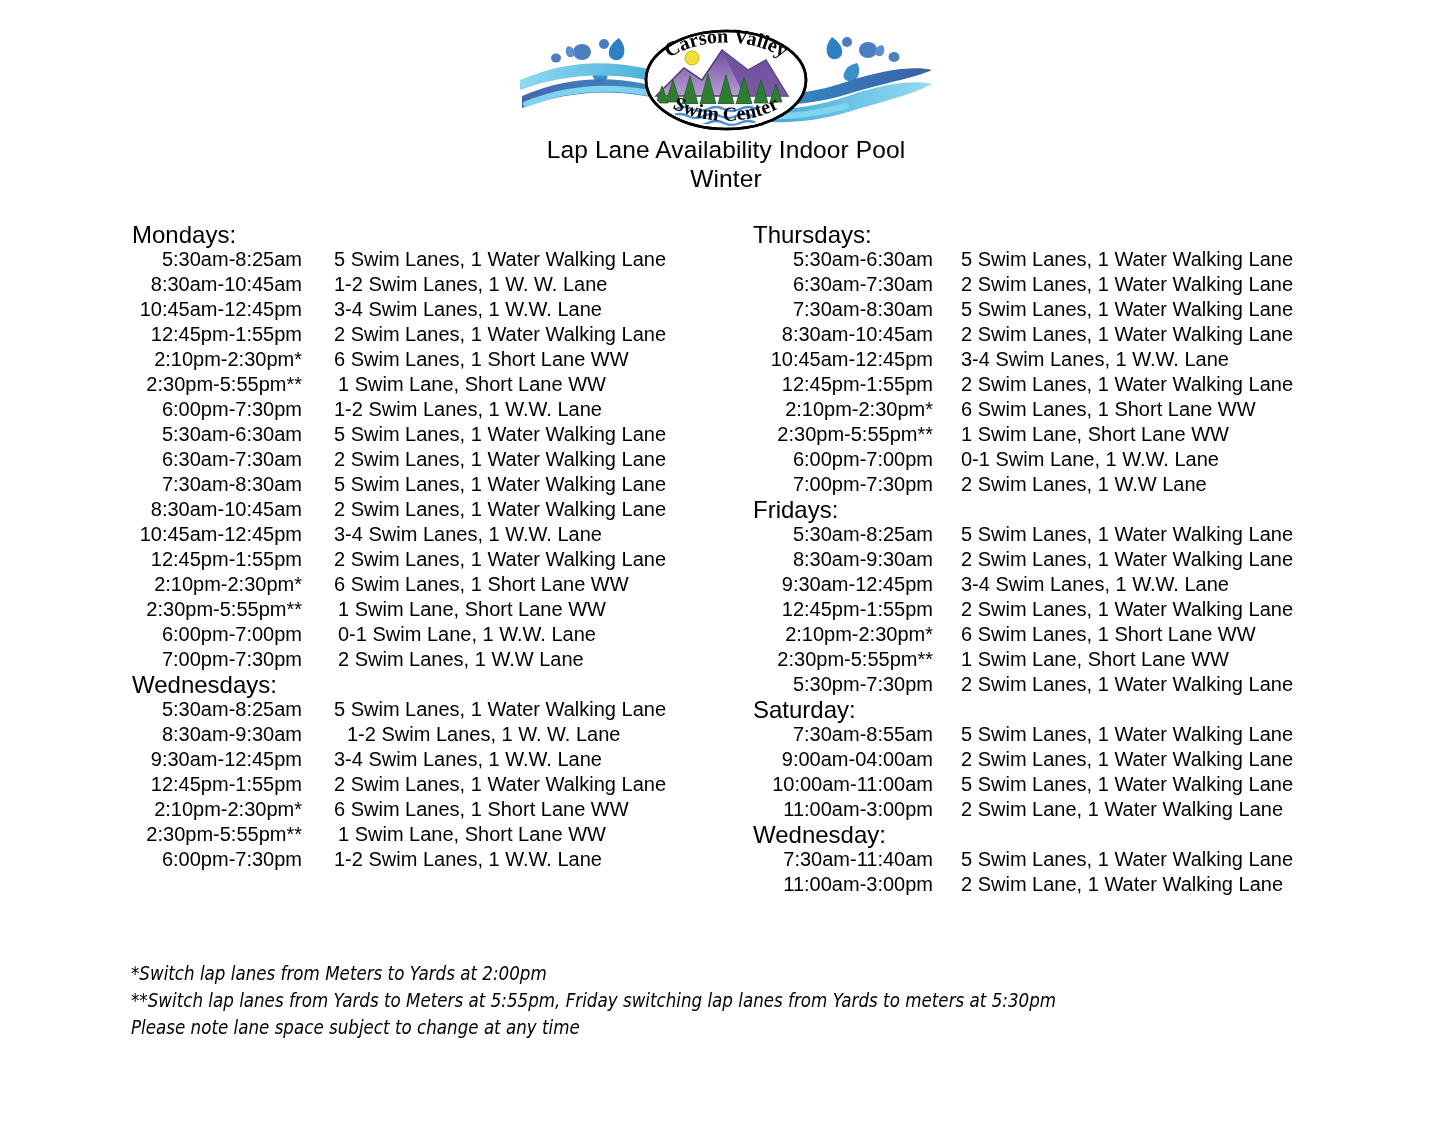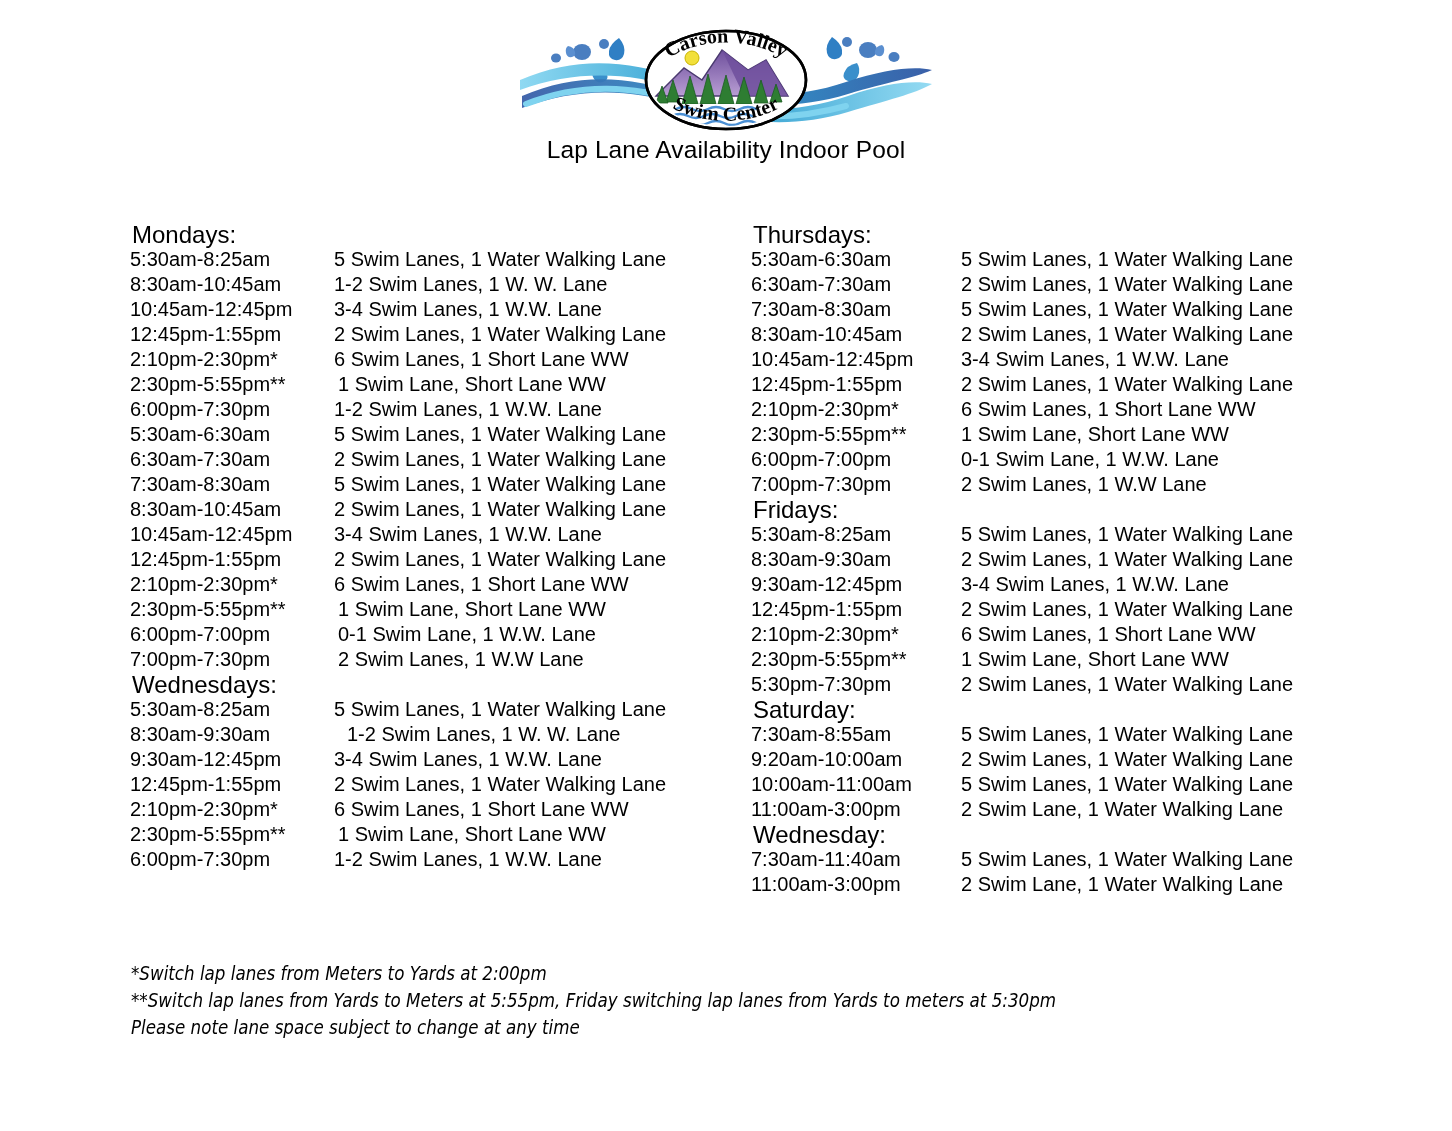--- a/index.html
+++ b/index.html
@@ -66,20 +66,21 @@
 
   .row {
     display: flex;
     height: 25px;
     line-height: 25px;
     font-size: 20px;
     white-space: nowrap;
   }
   .row .time {
     width: 172px;
+    text-align: right;
     padding-right: 0;
     flex: 0 0 172px;
   }
   .row .desc {
     padding-left: 32px;
     flex: 1 1 auto;
   }
   .row.indent .desc { padding-left: 45px; }
   .row.shift-desc2 .desc { padding-left: 36px; }
 
@@ -186,20 +187,21 @@
         <textPath href="#arcTop" startOffset="50%" text-anchor="middle" id="logoTopTP">Carson Valley</textPath>
       </text>
       <text font-family="Liberation Serif, serif" font-size="20" font-weight="700" fill="#000">
         <textPath href="#arcBot" startOffset="50%" text-anchor="middle" id="logoBotTP">Swim Center</textPath>
       </text>
     </svg>
   </div>
 
   <div class="title-block">
     <div class="title-line">Lap Lane Availability Indoor Pool</div>
+    <div class="title-line">Winter</div>
   </div>
 </div>
 
 <div class="schedule">
   <div class="col col-left" id="col-left">
       <div class="day-head">Mondays:</div>
       <div class="row">
         <span class="time">5:30am-8:25am</span>
         <span class="desc">5 Swim Lanes, 1 Water Walking Lane</span>
       </div>
@@ -367,21 +369,21 @@
       <div class="row">
         <span class="time">5:30pm-7:30pm</span>
         <span class="desc">2 Swim Lanes, 1 Water Walking Lane</span>
       </div>
       <div class="day-head">Saturday:</div>
       <div class="row">
         <span class="time">7:30am-8:55am</span>
         <span class="desc">5 Swim Lanes, 1 Water Walking Lane</span>
       </div>
       <div class="row">
-        <span class="time">9:20am-10:00am</span>
+        <span class="time">9:00am-04:00am</span>
         <span class="desc">2 Swim Lanes, 1 Water Walking Lane</span>
       </div>
       <div class="row">
         <span class="time">10:00am-11:00am</span>
         <span class="desc">5 Swim Lanes, 1 Water Walking Lane</span>
       </div>
       <div class="row">
         <span class="time">11:00am-3:00pm</span>
         <span class="desc">2 Swim Lane, 1 Water Walking Lane</span>
       </div>

